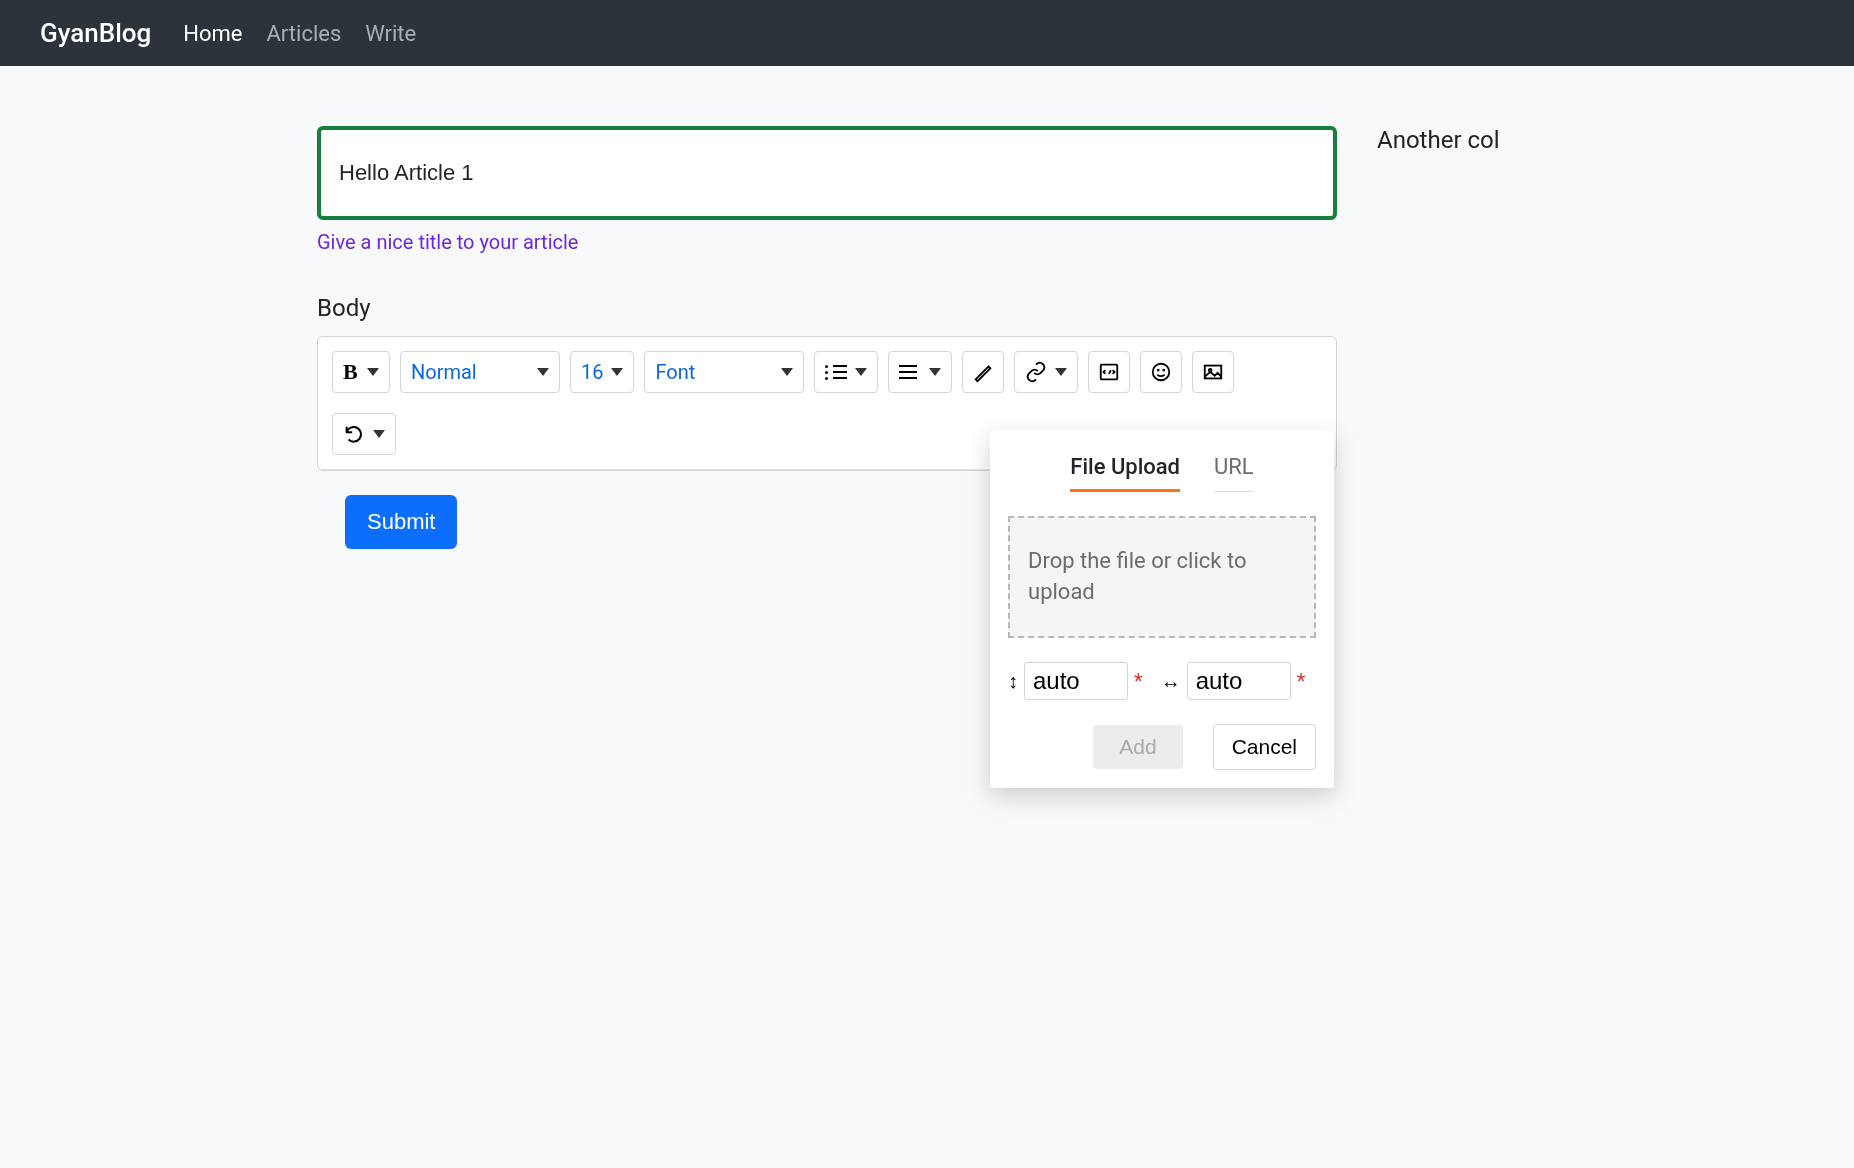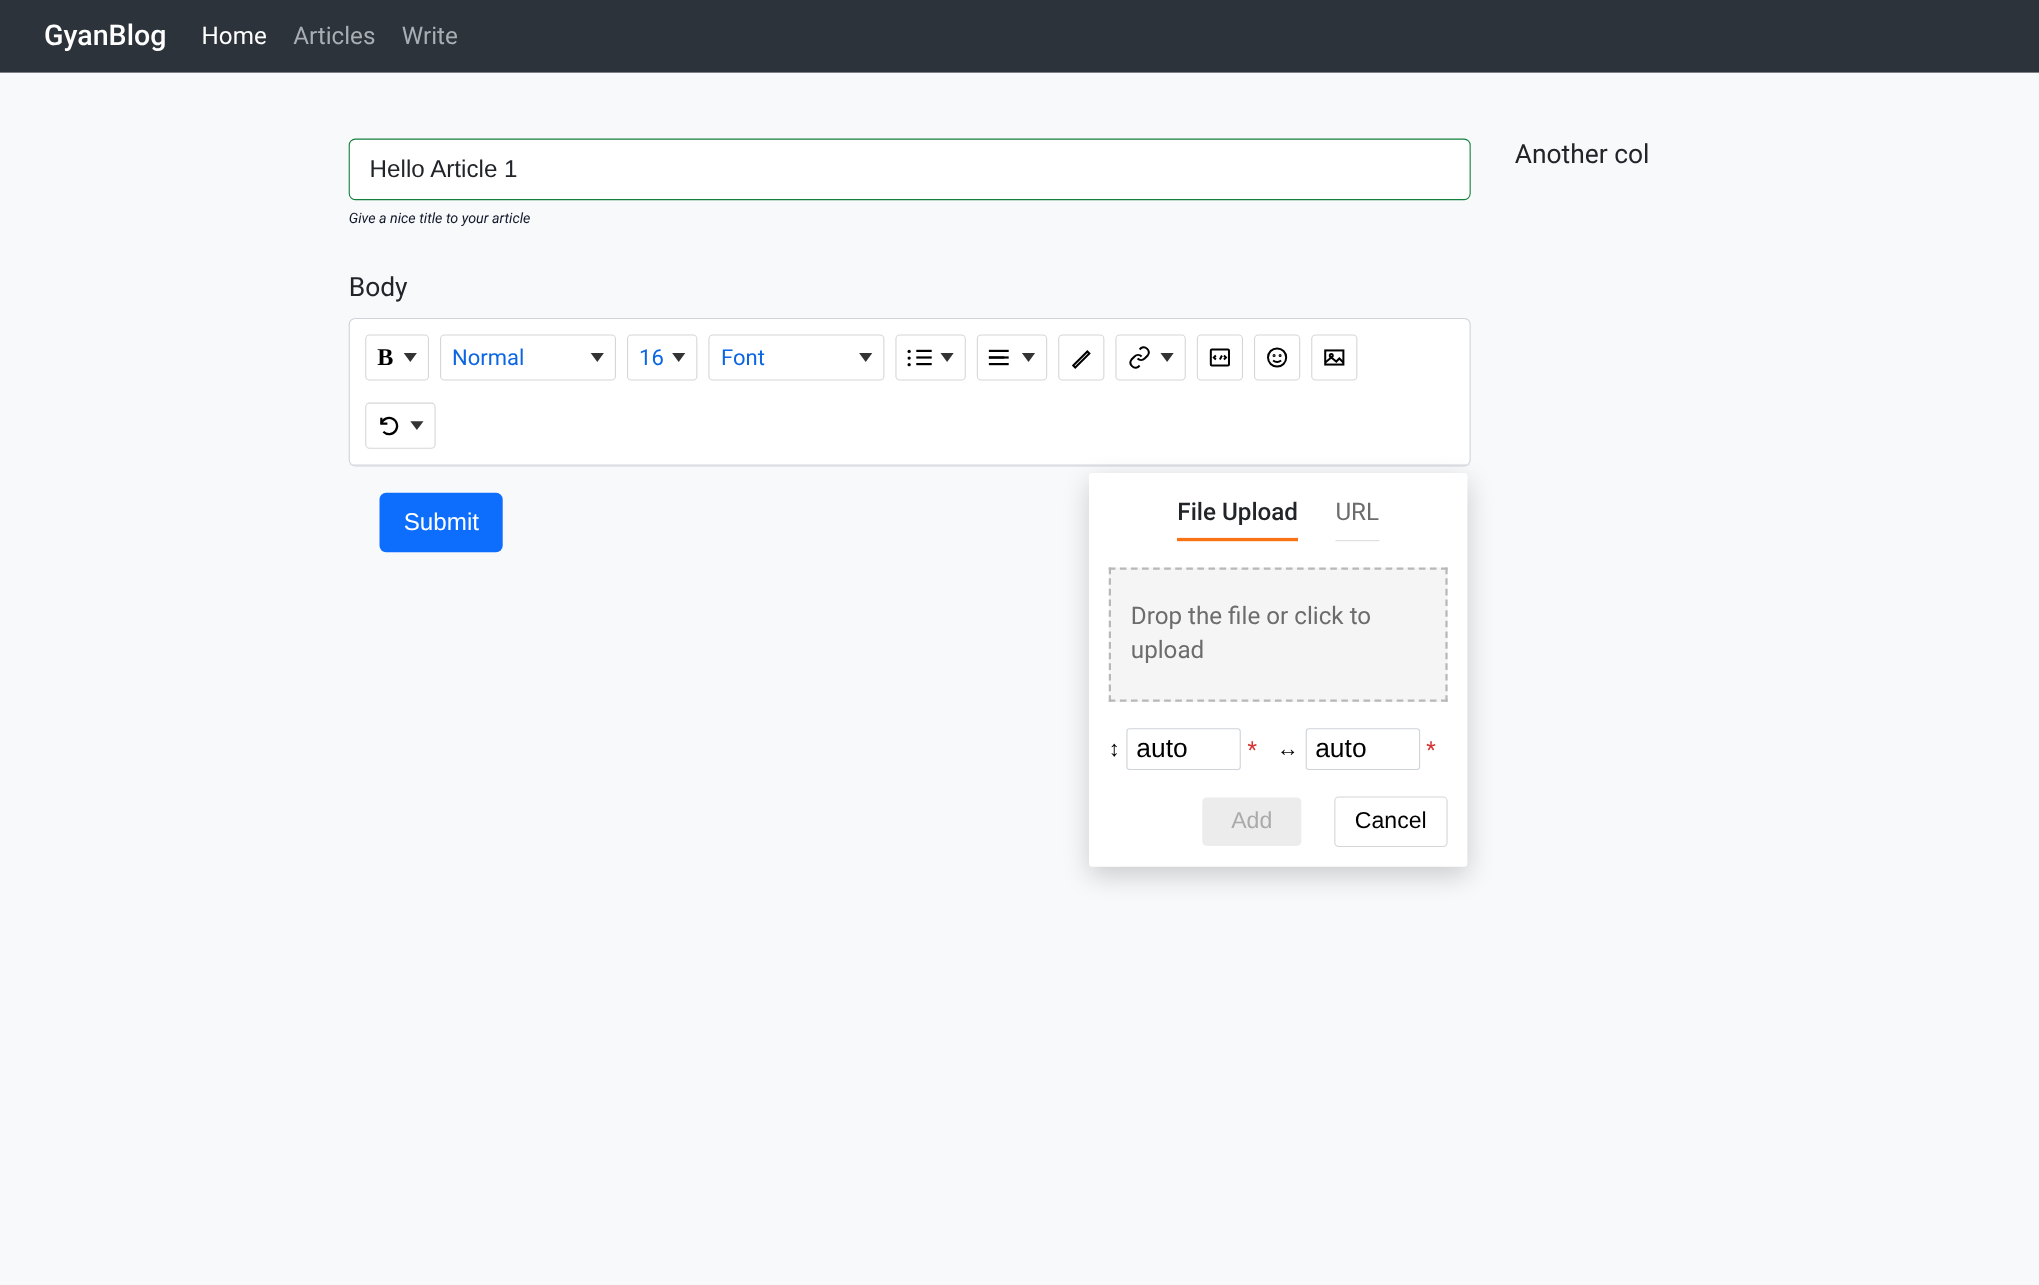--- a/index.html
+++ b/index.html
@@ -46,32 +46,31 @@
     }
     .form-label {
       font-size: 24px;
       color: #212529;
       font-weight: 400;
       margin-bottom: 14px;
       display: block;
     }
     .form-control {
       width: 100%;
-      padding: 14px 18px;
-      font-size: 22px;
-      border: 1px solid #15803d;
+      padding: 30px 18px;
+      font-size: 22px;
+      border: 4px solid #15803d;
       border-radius: 6px;
       background: #fff;
       color: #212529;
     }
     .form-text {
-      font-size: 13px;
-      color: #0f172a;
+      font-size: 20px;
+      color: #6d28d9;
       margin-top: 10px;
-      font-style: italic;
     }
     .body-section { margin-top: 40px; }
     .editor-wrap {
       border: 1px solid #ced4da;
       border-radius: 6px;
       background: #fff;
       margin-top: 14px;
     }
     .toolbar {
       padding: 14px;

